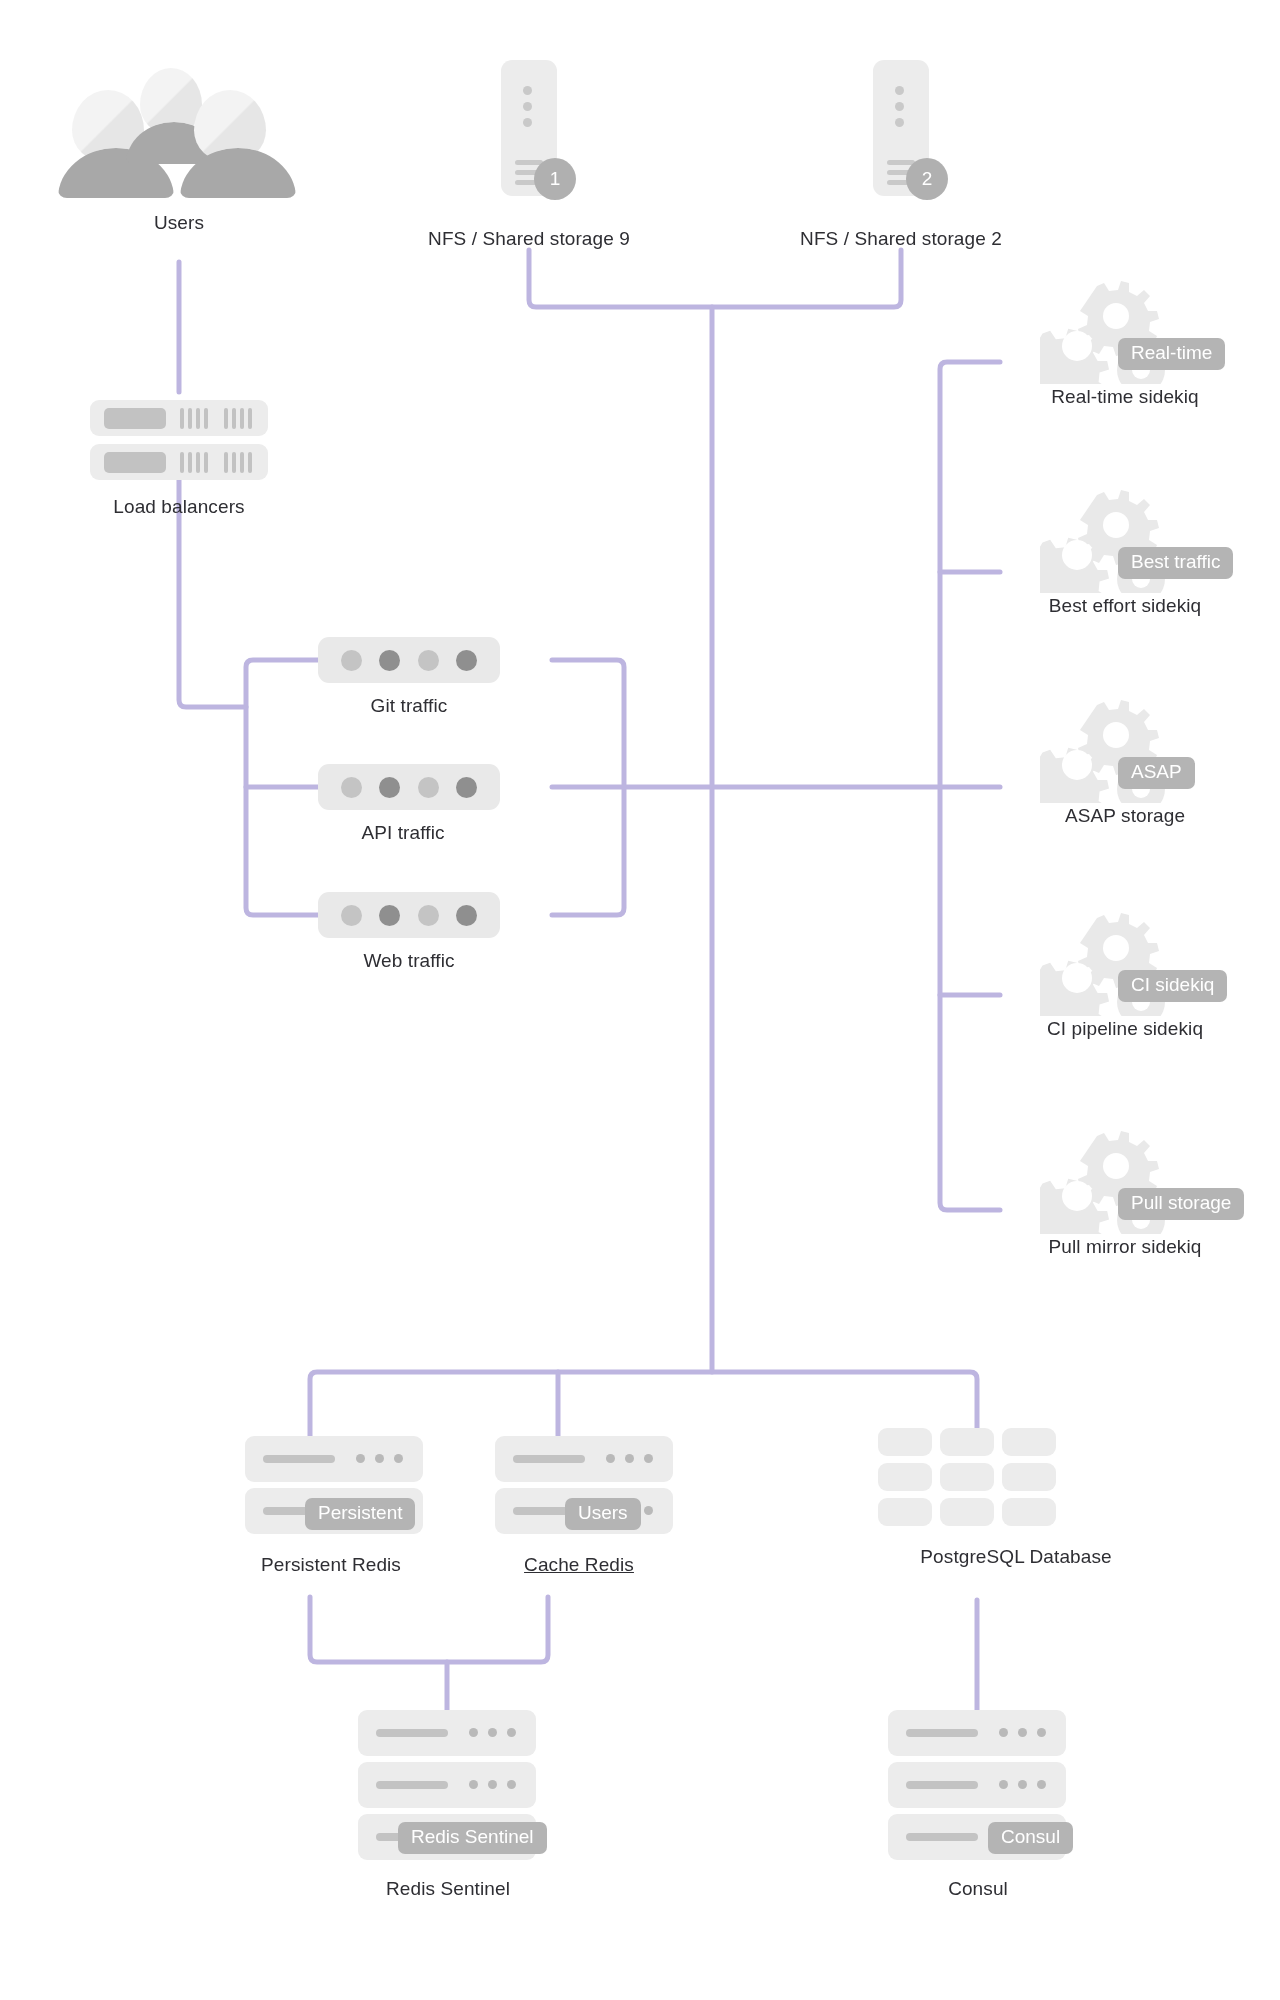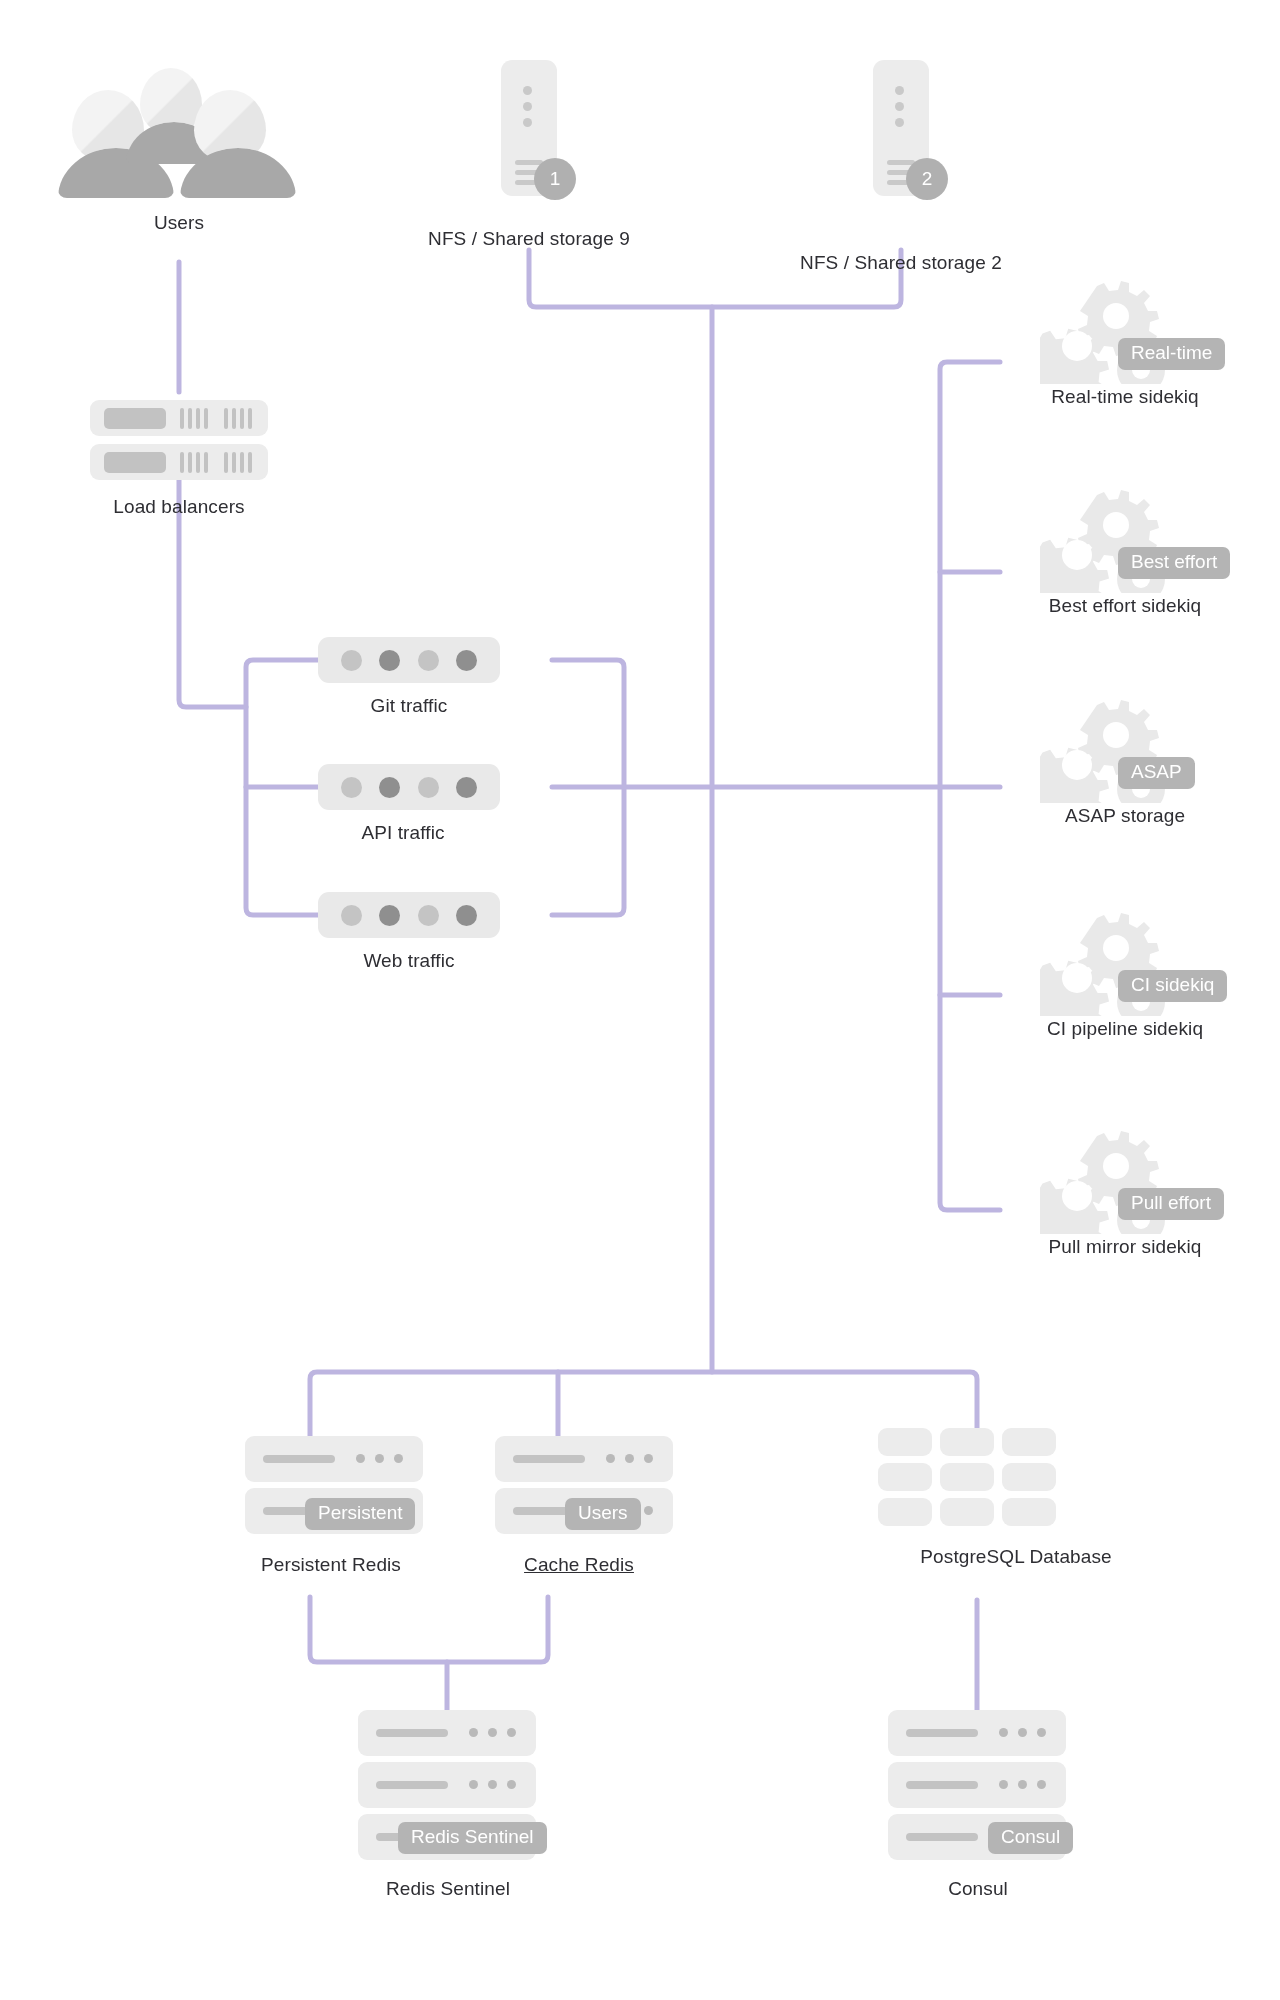--- a/index.html
+++ b/index.html
@@ -165,21 +165,21 @@
 
   <div class="node nfs" style="left:873px; top:60px;">
     <div class="nfs-body"></div>
     <div class="nfs-dot" style="top:26px;"></div>
     <div class="nfs-dot" style="top:42px;"></div>
     <div class="nfs-dot" style="top:58px;"></div>
     <div class="nfs-line" style="top:100px;"></div>
     <div class="nfs-line" style="top:110px;"></div>
     <div class="nfs-line" style="top:120px;"></div>
     <div class="nfs-badge">2</div>
-    <div class="caption" style="top:168px; left:28px;margin-top:24px;">NFS / Shared storage 2</div>
+    <div class="caption" style="top:168px; left:28px;">NFS / Shared storage 2</div>
   </div>
 
   <div class="node" style="left:90px; top:400px; width:178px; height:80px;">
     <div class="lb-row" style="top:0;">
       <div class="lb-block"></div>
       <div class="lb-bars" style="left:90px;">
         <div class="lb-bar"></div>
           <div class="lb-bar"></div>
           <div class="lb-bar"></div>
           <div class="lb-bar"></div>
@@ -266,21 +266,21 @@
       </g>
       <g fill="#e9e9e9">
         <path d="M9 50 l8-3 6 9 10-1 3-10 9 2 0 10 9 5 8-7 7 7 -7 8 5 9 10 0 2 9 -10 3 -1 10 9 6 -3 8 -10-3 -7 8 -8-7 -9 5 0 10 -9 2 -3-10 -10-1 -6 9 -8-3 3-10 -7-8 -10 3 -2-9 10-4 1-10 -9-6z" transform="translate(-6,18) scale(0.95)"></path>
         <circle cx="37" cy="78" r="15" fill="#ffffff"></circle>
       </g>
       <g fill="#e9e9e9">
         <circle cx="101" cy="102" r="24"></circle>
         <circle cx="101" cy="102" r="9" fill="#ffffff"></circle>
       </g>
     </svg>
-    <div class="pill" style="left:78px; top:70px;">Best effort</div>
+    <div class="pill" style="left:78px; top:70px;">Best traffic</div>
     <div class="caption" style="top:118px; left:85px;">Best effort sidekiq</div>
   </div>
 
   <div class="node gears" style="left:1040px; top:687px;">
     <svg width="170" height="116" viewBox="0 0 170 116">
       <g fill="#e9e9e9">
         <path d="M57 18 l7-3 5 8 9-1 3-9 8 2 0 9 8 4 7-6 6 6 -6 7 4 8 9 0 2 8 -9 3 -1 9 8 5 -3 7 -9-3 -6 7 -7-6 -8 4 0 9 -8 2 -3-9 -9-1 -5 8 -7-3 3-9 -6-7 -9 2 -2-8 9-4 1-9 -8-5z"></path>
         <circle cx="76" cy="48" r="13" fill="#ffffff"></circle>
       </g>
       <g fill="#e9e9e9">
@@ -323,21 +323,21 @@
       </g>
       <g fill="#e9e9e9">
         <path d="M9 50 l8-3 6 9 10-1 3-10 9 2 0 10 9 5 8-7 7 7 -7 8 5 9 10 0 2 9 -10 3 -1 10 9 6 -3 8 -10-3 -7 8 -8-7 -9 5 0 10 -9 2 -3-10 -10-1 -6 9 -8-3 3-10 -7-8 -10 3 -2-9 10-4 1-10 -9-6z" transform="translate(-6,18) scale(0.95)"></path>
         <circle cx="37" cy="78" r="15" fill="#ffffff"></circle>
       </g>
       <g fill="#e9e9e9">
         <circle cx="101" cy="102" r="24"></circle>
         <circle cx="101" cy="102" r="9" fill="#ffffff"></circle>
       </g>
     </svg>
-    <div class="pill" style="left:78px; top:70px;">Pull effort</div>
+    <div class="pill" style="left:78px; top:70px;">Pull storage</div>
     <div class="caption" style="top:118px; left:85px;">Pull mirror sidekiq</div>
   </div>
 
   <div class="node" style="left:245px; top:1436px; width:178px; height:120px;">
     <div class="srow" style="left:0; top:0; width:178px; height:46px;">
       <div class="sbar" style="left:18px; top:19px; width:72px; height:8px;"></div>
       <div class="sdots" style="right:20px; top:18px;">
         <span class="sdot"></span>
           <span class="sdot"></span>
           <span class="sdot"></span>

